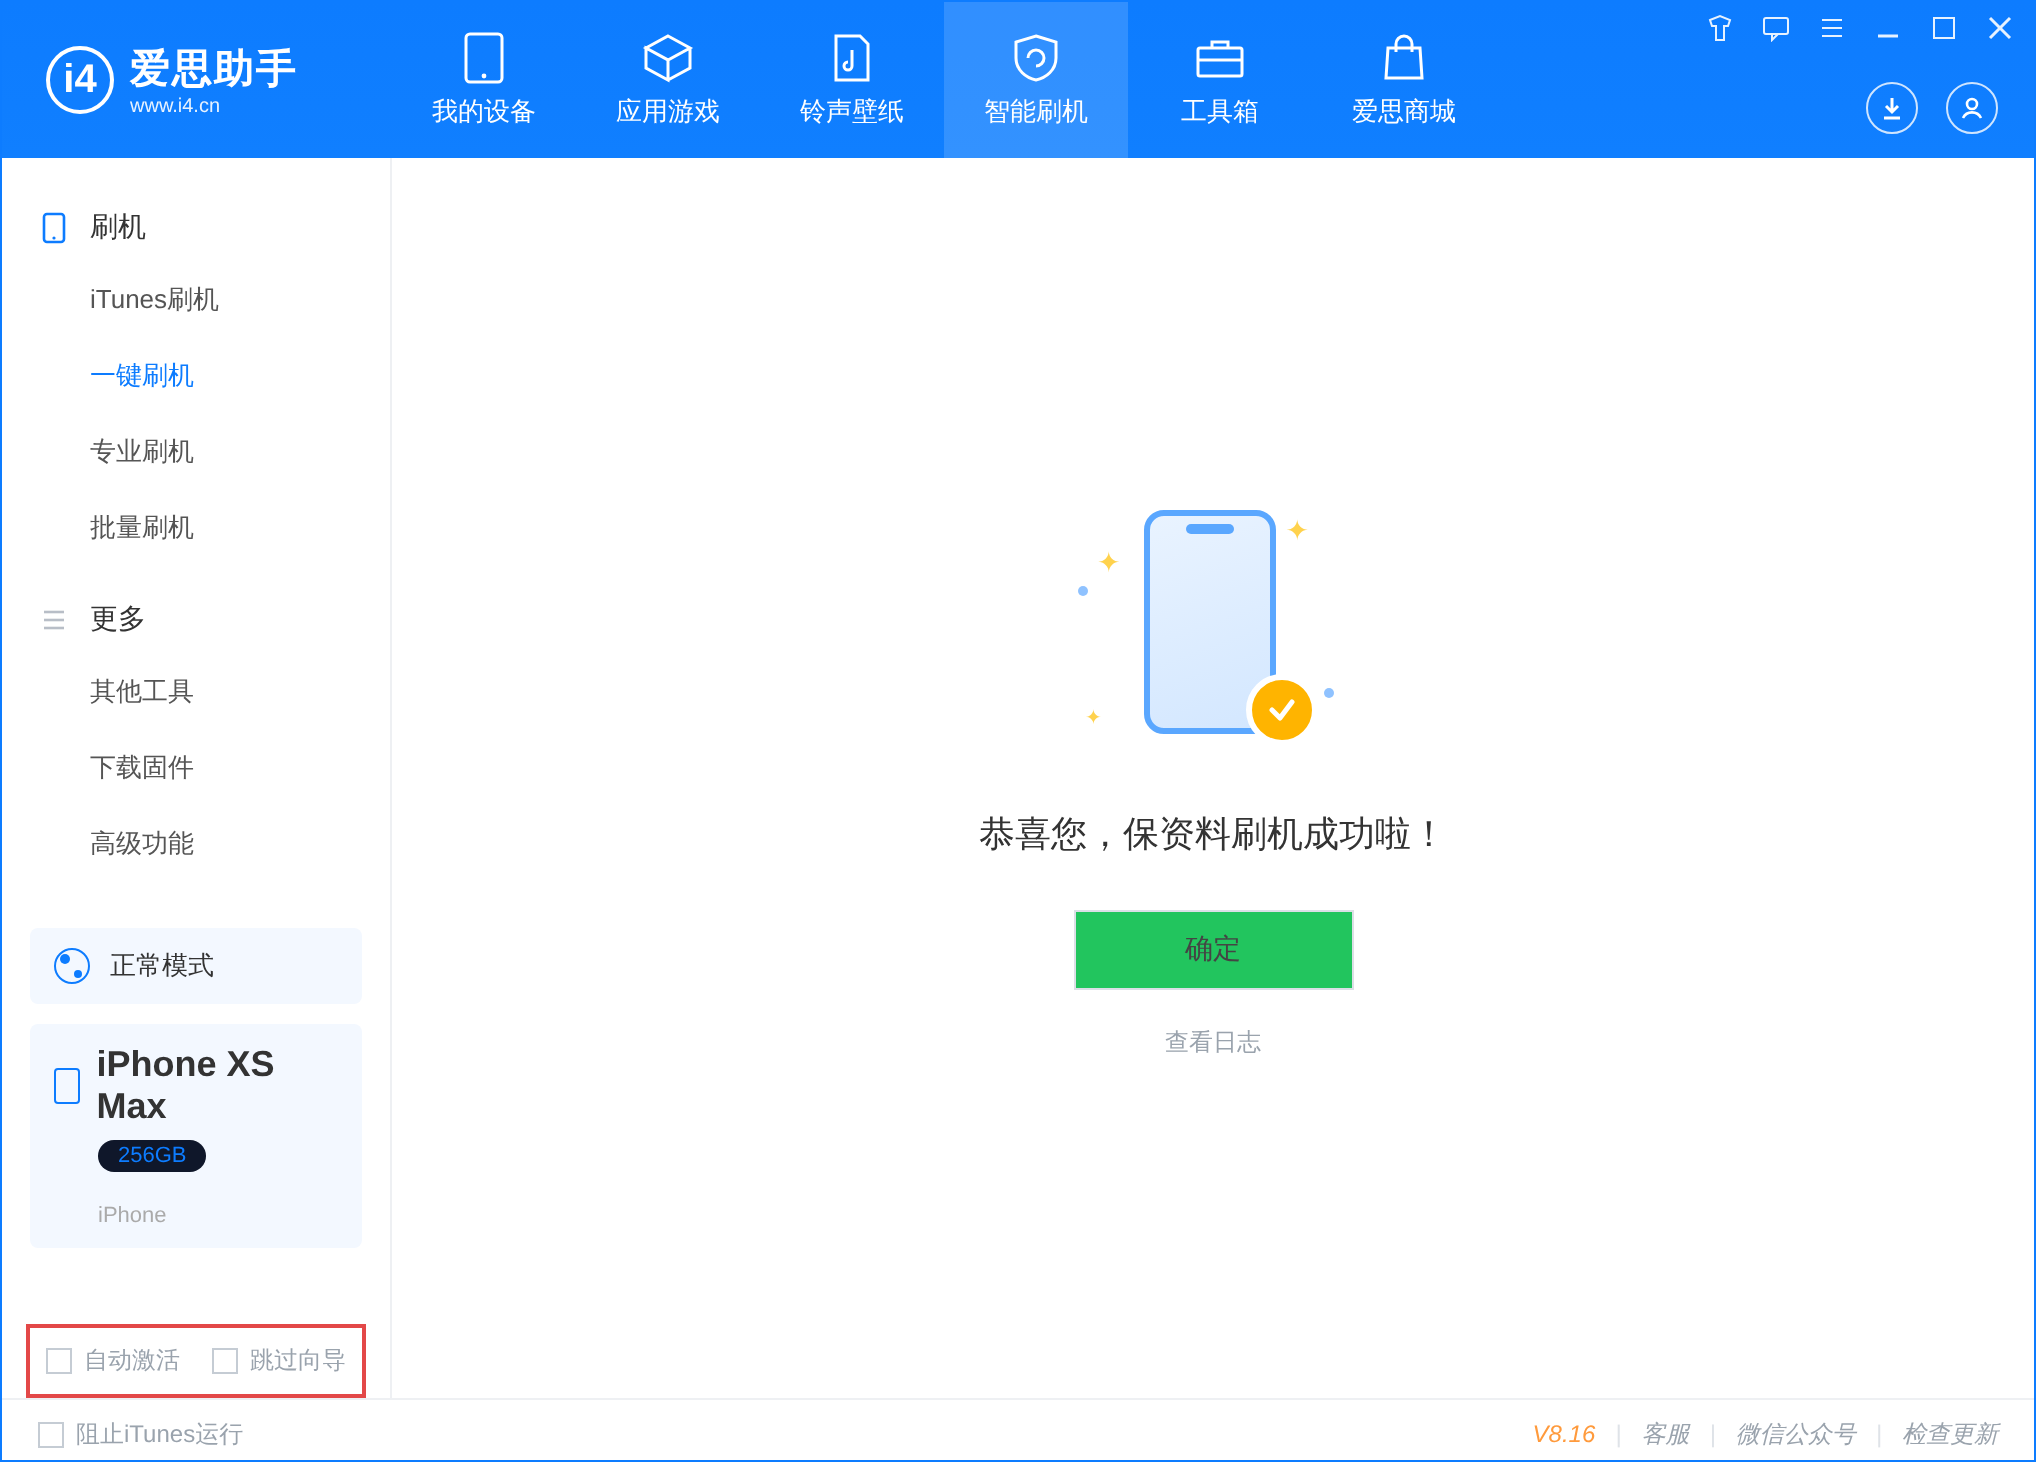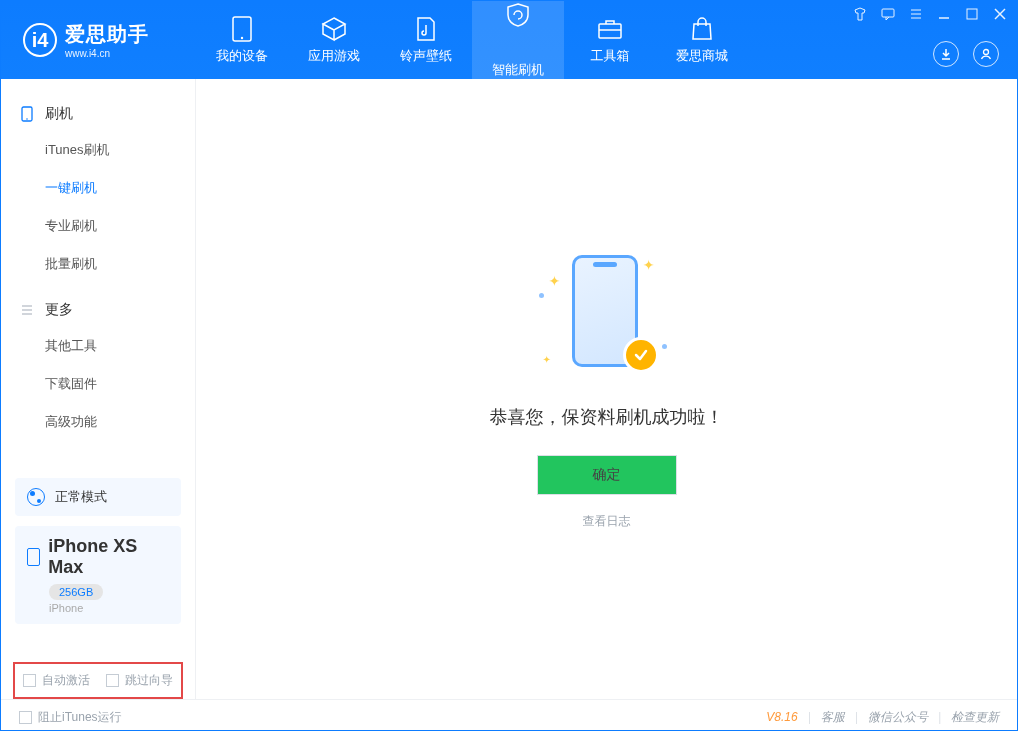--- a/index.html
+++ b/index.html
@@ -8,21 +8,21 @@
 
 .header { background: linear-gradient(to bottom, #0d7cff, #107fff); height: 78px; display: flex; align-items: center; color: #fff; position: relative; }
 .logo-area { display: flex; align-items: center; padding: 0 18px 0 22px; width: 195px; }
 .logo-circle { width: 34px; height: 34px; border: 2.5px solid #fff; border-radius: 50%; display: flex; align-items: center; justify-content: center; font-weight: bold; font-size: 20px; margin-right: 8px; }
 .logo-text { display: flex; flex-direction: column; }
 .logo-title { font-size: 20px; font-weight: bold; letter-spacing: 1px; font-family: Liberation Mono, monospace; }
 .logo-sub { font-size: 10px; opacity: .9; }
 
 .nav-tabs { display: flex; height: 100%; }
 .nav-tab { width: 92px; display: flex; flex-direction: column; align-items: center; justify-content: center; cursor: pointer; font-size: 13px; }
-.nav-tab.active { background: rgba(255,255,255,.15); justify-content: space-between; }
+.nav-tab.active { background: rgba(255,255,255,.15); }
 .nav-icon { width: 28px; height: 28px; margin-bottom: 4px; display: flex; align-items: center; justify-content: center; }
 
 .window-controls { position: absolute; top: 6px; right: 10px; display: flex; gap: 14px; align-items: center; }
 .wc { width: 14px; height: 14px; cursor: pointer; opacity: .9; }
 
 .header-right { position: absolute; right: 18px; bottom: 12px; display: flex; gap: 14px; align-items: center; }
 .hr-circle { width: 26px; height: 26px; border: 1.5px solid rgba(255,255,255,.8); border-radius: 50%; display: flex; align-items: center; justify-content: center; cursor: pointer; }
 
 
 .body { display: flex; height: 620px; }
@@ -35,21 +35,21 @@
 
 .device-boxes { margin-top: auto; padding: 0 14px 12px; }
 .mode-box, .device-box { background: #f3f8ff; border-radius: 4px; padding: 10px 12px; margin-bottom: 10px; }
 .mode-box { display: flex; align-items: flex-start; font-size: 13px; color: #333; }
 .mode-icon { width: 18px; height: 18px; border: 1.5px solid #0d7cff; border-radius: 50%; margin-right: 10px; position: relative; }
 .mode-icon::before, .mode-icon::after { content:''; position:absolute; background:#0d7cff; border-radius:50%; }
 .mode-icon::before { width:5px; height:5px; top:2px; left:2px; }
 .mode-icon::after { width:4px; height:4px; bottom:2px; right:3px; }
 .device-box .dname { display: flex; align-items: center; font-size: 18px; font-weight: 600; color: #333; }
 .device-box .phone-ic { width: 14px; height: 18px; border: 1.5px solid #0d7cff; border-radius: 2px; margin-right: 8px; }
-.storage-badge { display: inline-block; background: #e5e5e5; color: #0d7cff; font-size: 11px; padding: 2px 10px; border-radius: 10px; margin: 6px 0 2px 22px; }
+.storage-badge { display: inline-block; background: #0f172a; color: #0d7cff; font-size: 11px; padding: 2px 10px; border-radius: 10px; margin: 6px 0 16px 22px; }
 .device-sub { font-size: 11px; color: #aaa; margin-left: 22px; }
 
 .highlight-row { border: 2px solid #e34848; margin: 16px 12px 0 12px; padding: 8px 8px; display: flex; gap: 16px; align-items: center; }
 .chk { display: flex; align-items: center; font-size: 12px; color: #9aa3ad; cursor: pointer; }
 .chk-box { width: 13px; height: 13px; border: 1px solid #c5ccd4; margin-right: 6px; background: #fff; }
 
 
 .main { flex: 1; position: relative; display: flex; flex-direction: column; align-items: center; justify-content: center; }
 .illustration { position: relative; width: 140px; height: 130px; margin-bottom: 26px; }
 .phone-big { position: absolute; left: 35px; top: 6px; width: 66px; height: 112px; border: 3px solid #5aa7ff; border-radius: 10px; background: linear-gradient(160deg,#e9f3ff,#d3e7ff); }

